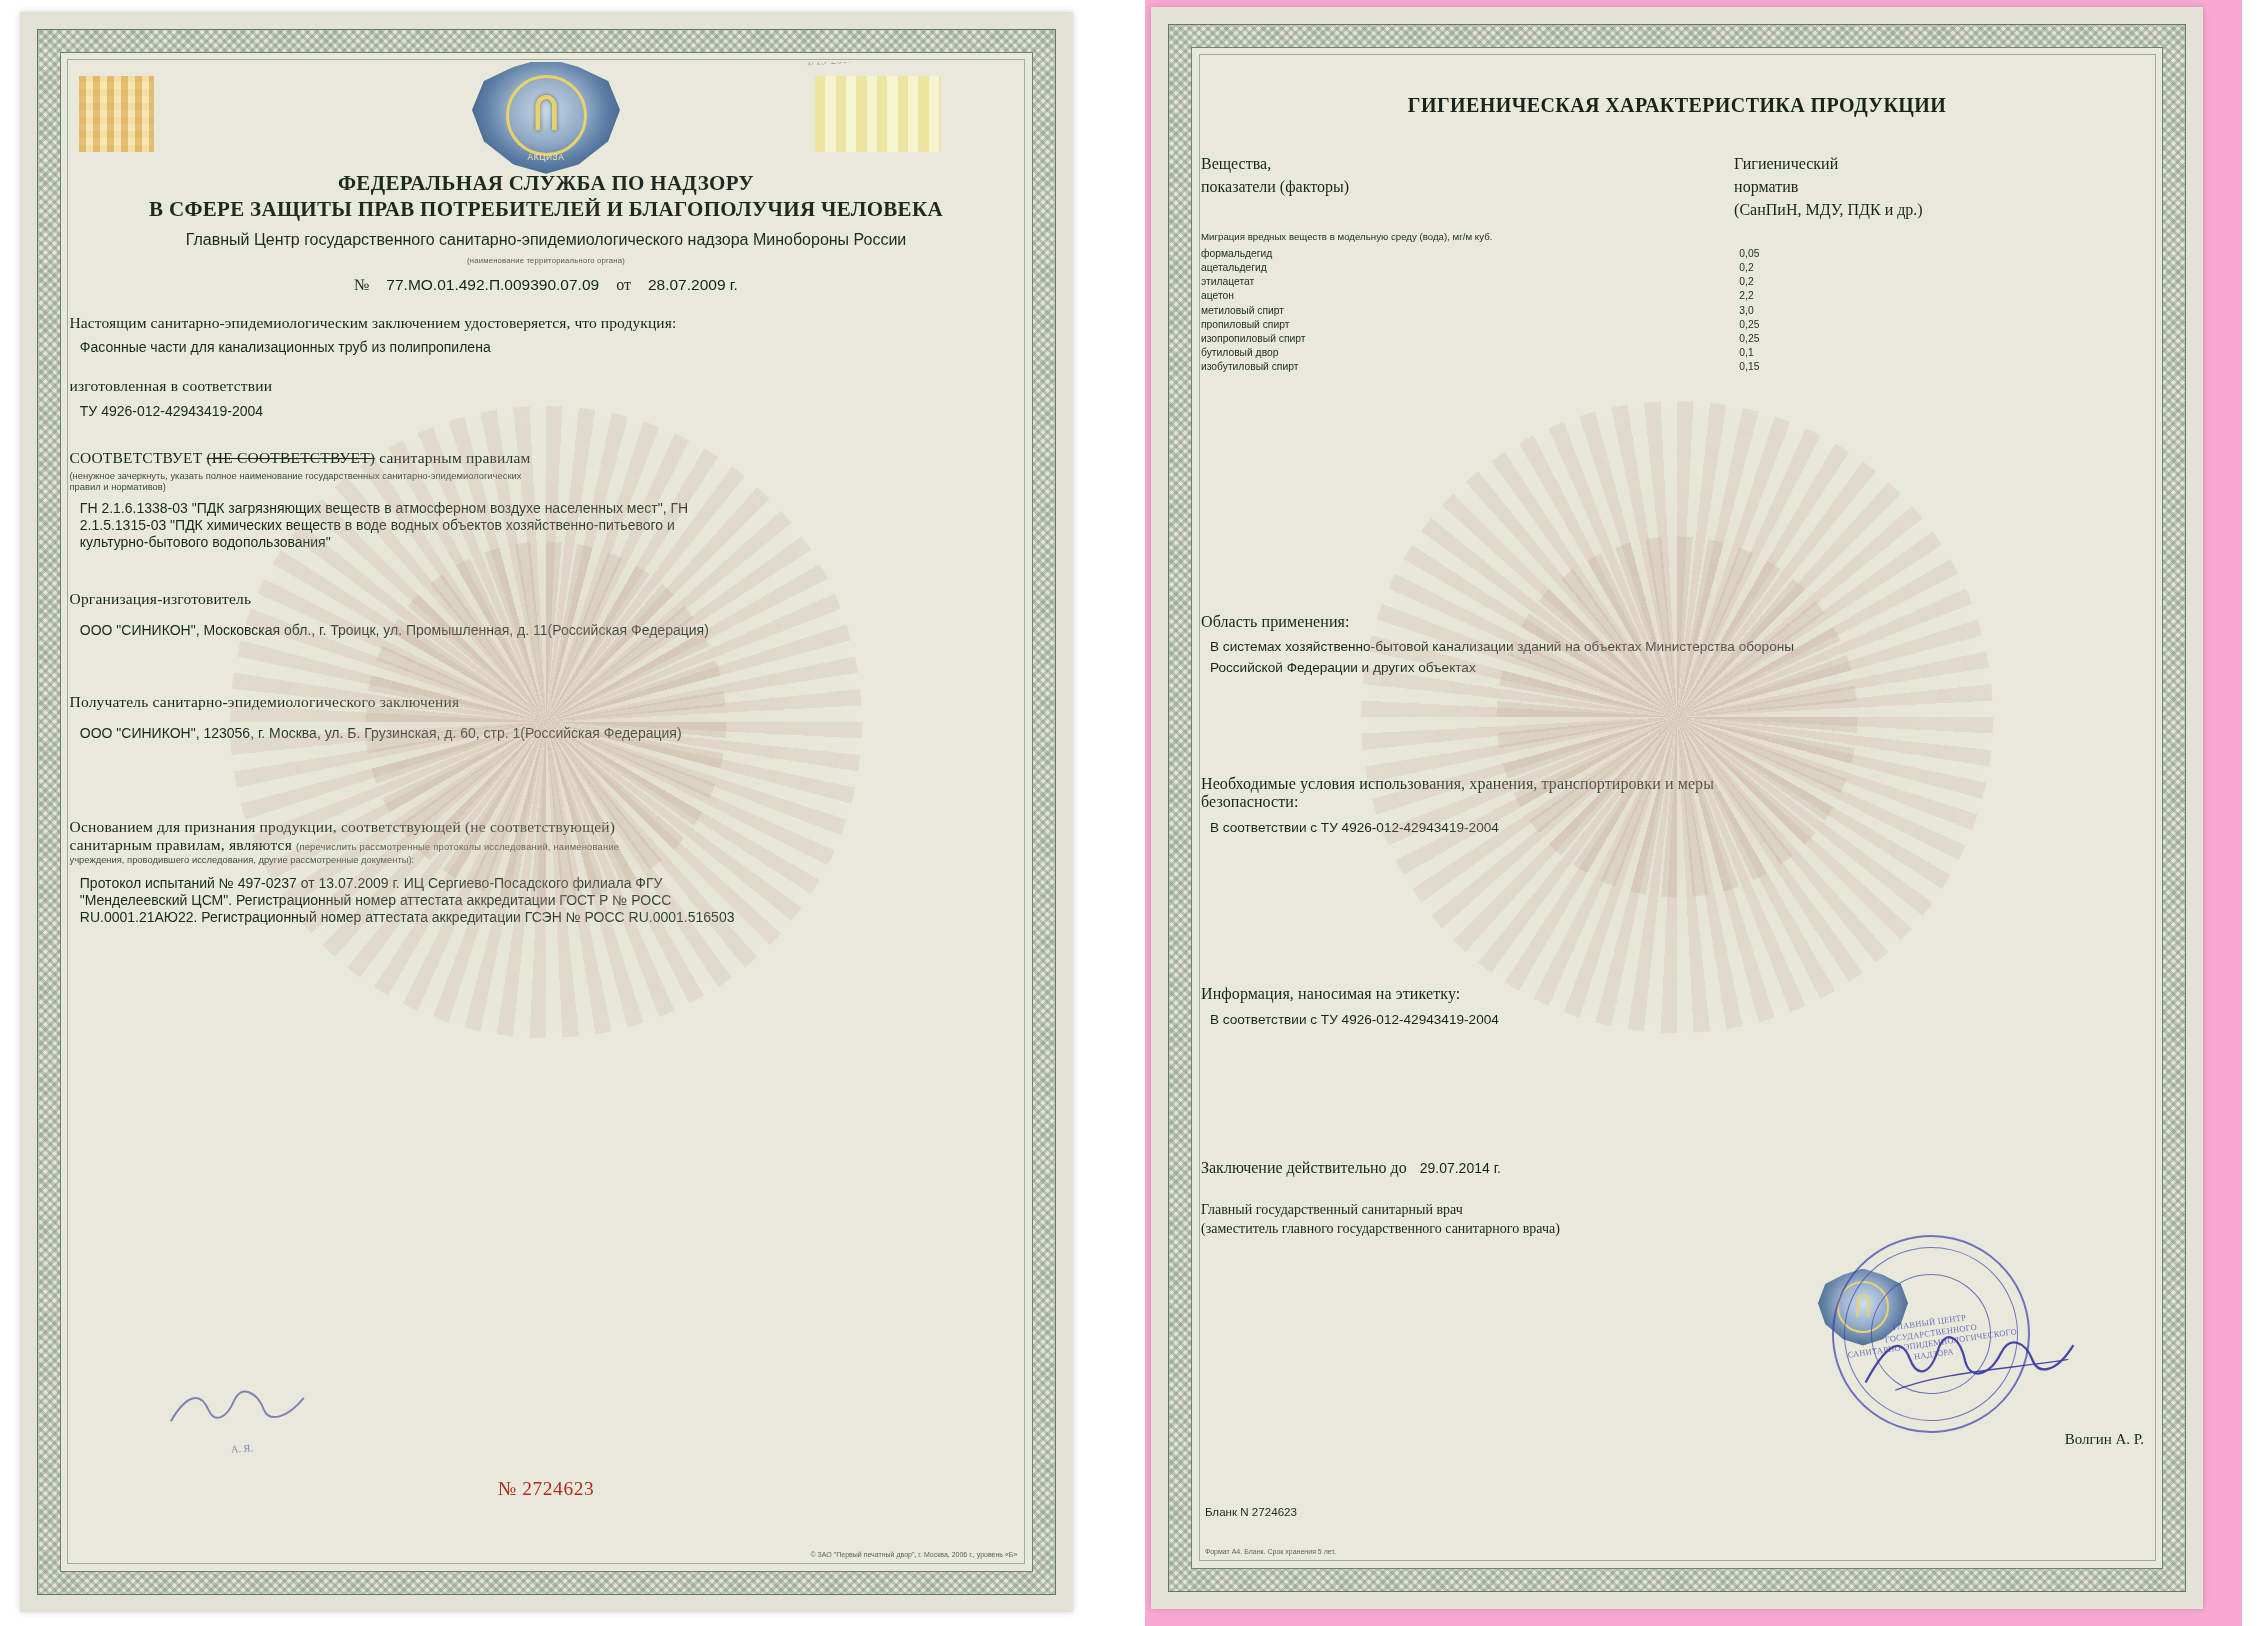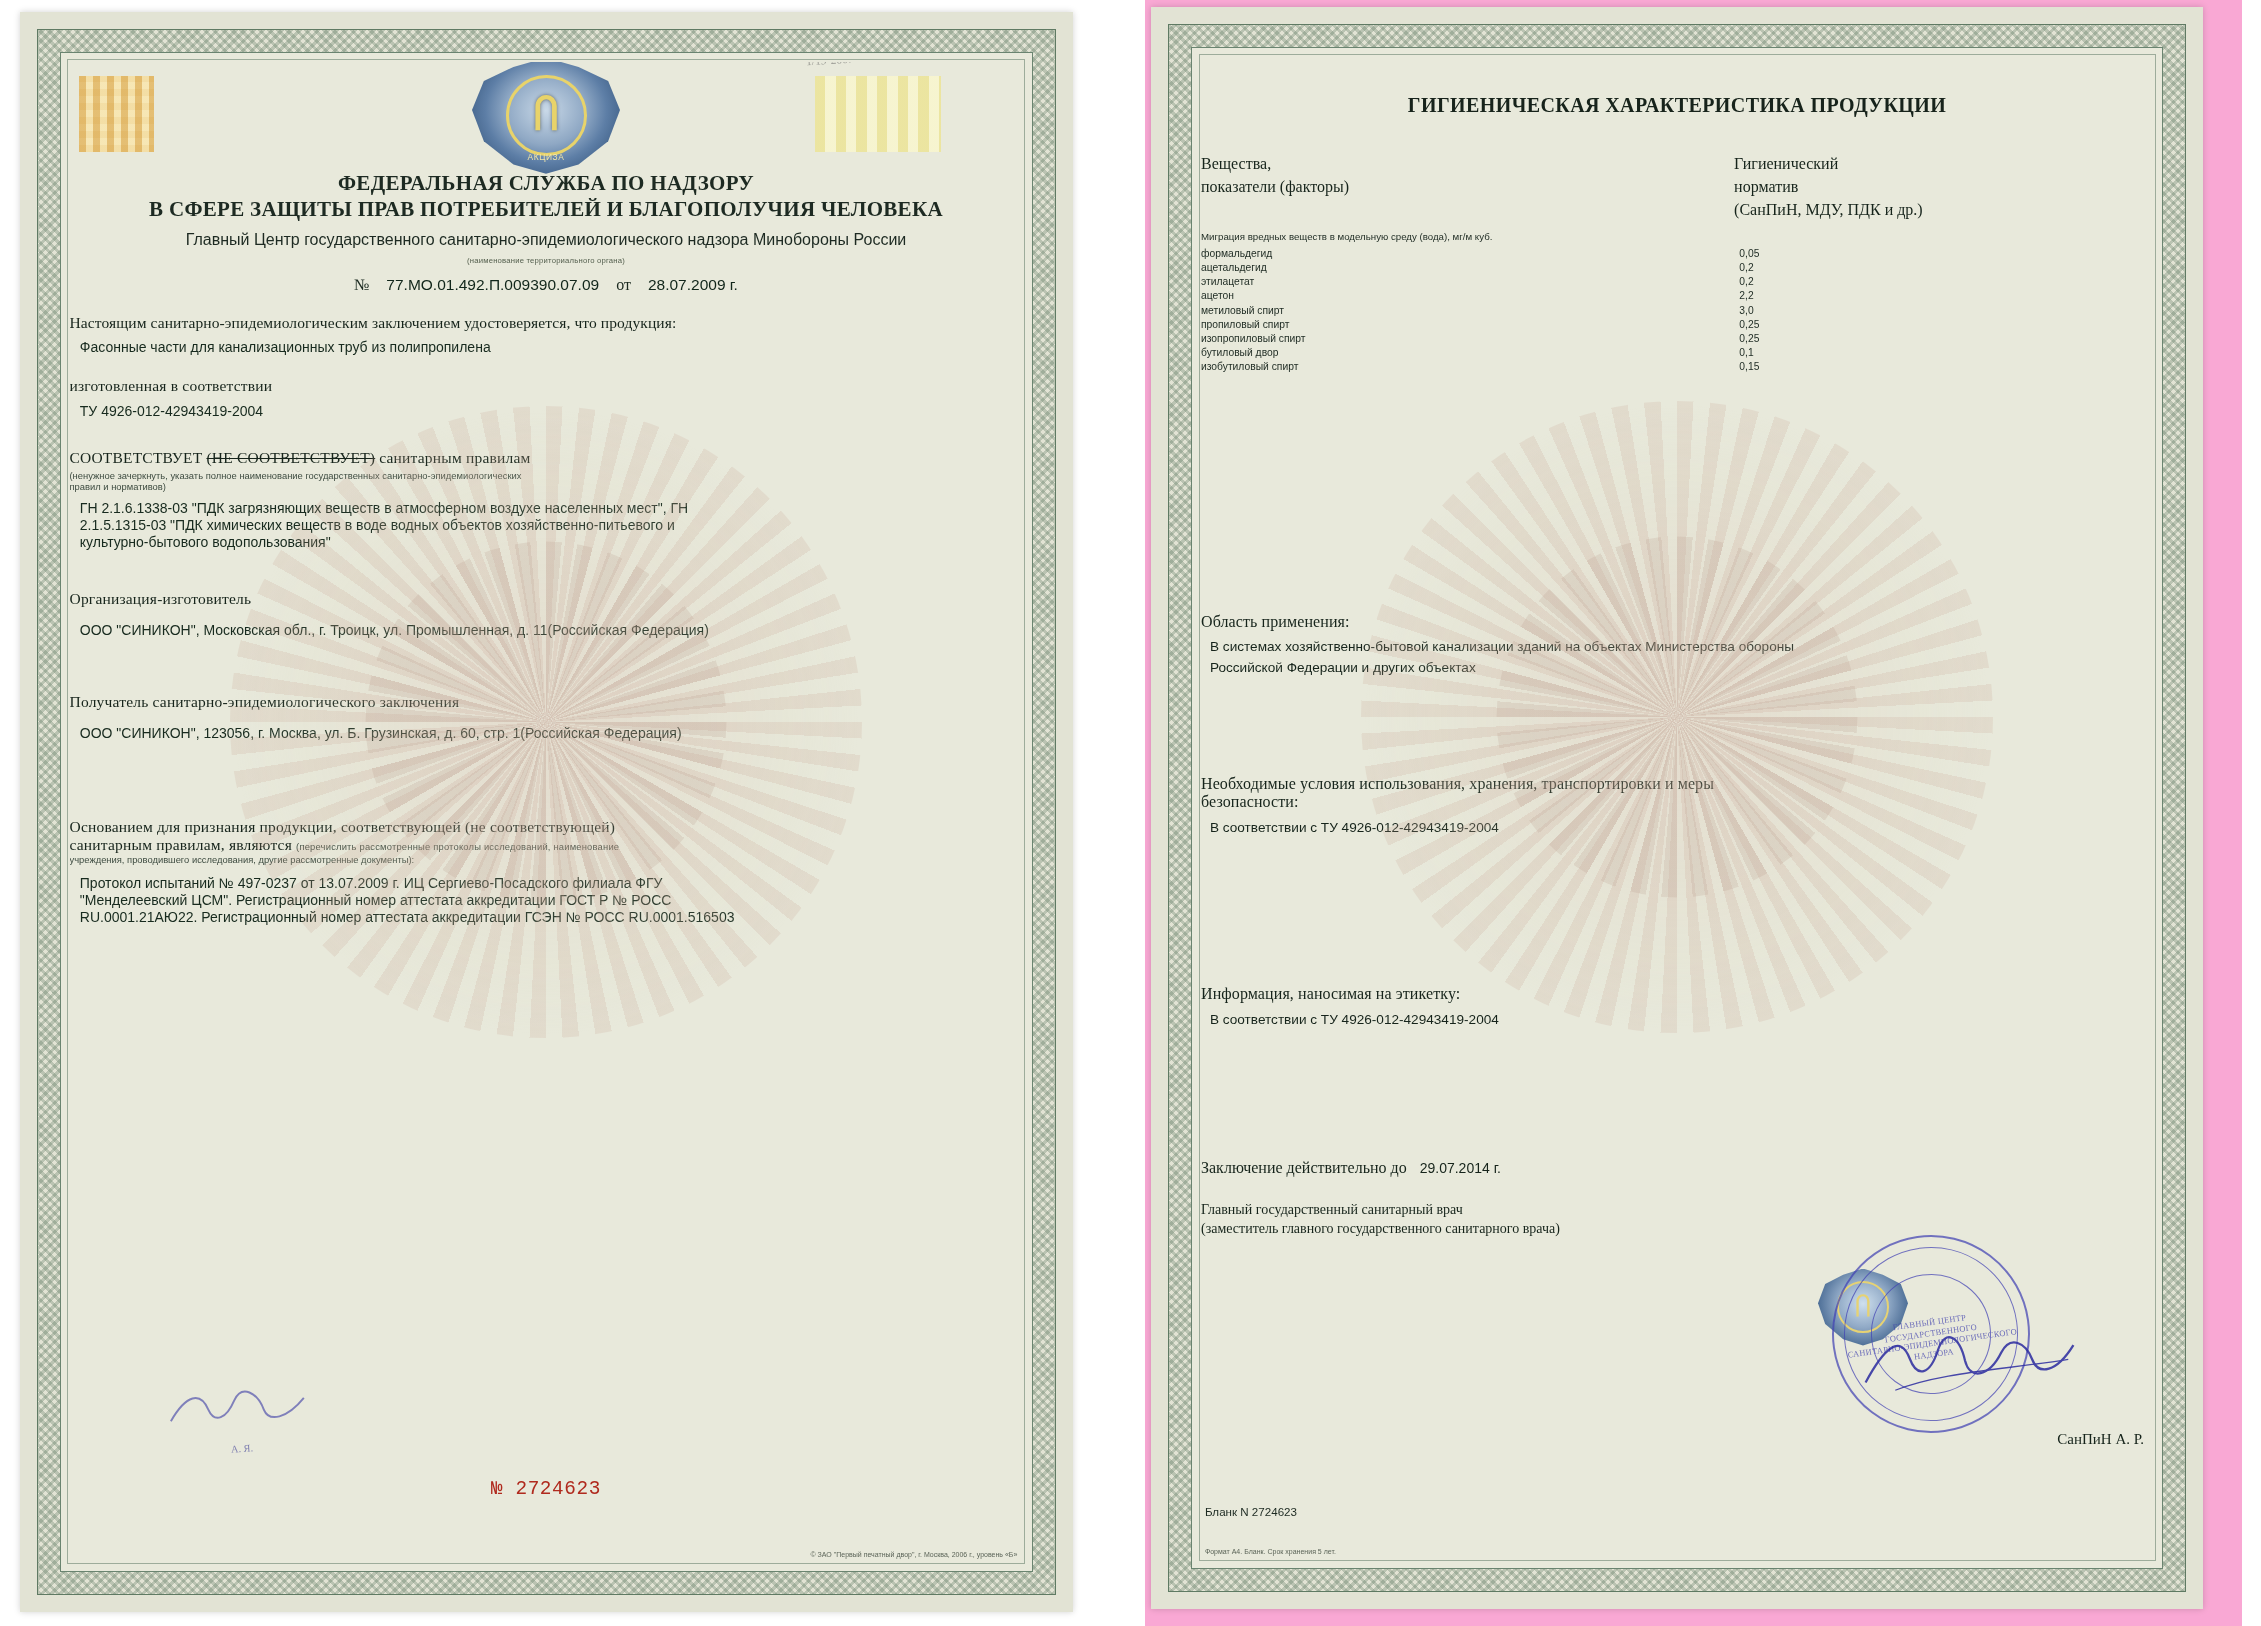--- a/index.html
+++ b/index.html
@@ -234,21 +234,21 @@
     font-family: "Liberation Sans", sans-serif;
   }
   .blk { margin-top: 22px; }
 
   .redno {
     position: absolute;
     left: 0; right: 0;
     bottom: 62px;
     text-align: center;
     color: #b02a1e;
-    font-family: Liberation Mono, monospace;
+    font-family: Liberation Serif, serif;
     font-size: 19.4px;
     letter-spacing: 0.6px;
   }
   .footnote {
     position: absolute;
     right: 5.2px;
     bottom: 3.9px;
     font-size: 7px;
     color: #5b6458;
   }
@@ -637,21 +637,21 @@
             <div>САНИТАРНО-ЭПИДЕМИОЛОГИЧЕСКОГО</div>
             <div>НАДЗОРА</div>
           </div>
         </div>
 
         <svg class="signature" viewBox="0 0 330 110">
           <path d="M4 86 C34 30, 58 12, 72 48 C84 80, 104 74, 116 36 C128 0, 150 16, 158 52 C166 84, 196 76, 214 40 C228 12, 252 24, 262 50 C272 76, 300 70, 326 28" fill="none" stroke="currentColor" stroke-width="3.5"></path>
           <path d="M50 98 C120 70, 220 66, 318 50" fill="none" stroke="currentColor" stroke-width="2"></path>
         </svg>
 
-        <div class="sign-name">СанПиН А. Р.</div>
+        <div class="sign-name">Волгин А. Р.</div>
         <div class="blank-no">Бланк N 2724623</div>
         <div class="footnote-left">Формат А4. Бланк. Срок хранения 5 лет.</div>
       </div>
     </div>
   </div>
 
 </div>
 
 
 </body></html>

